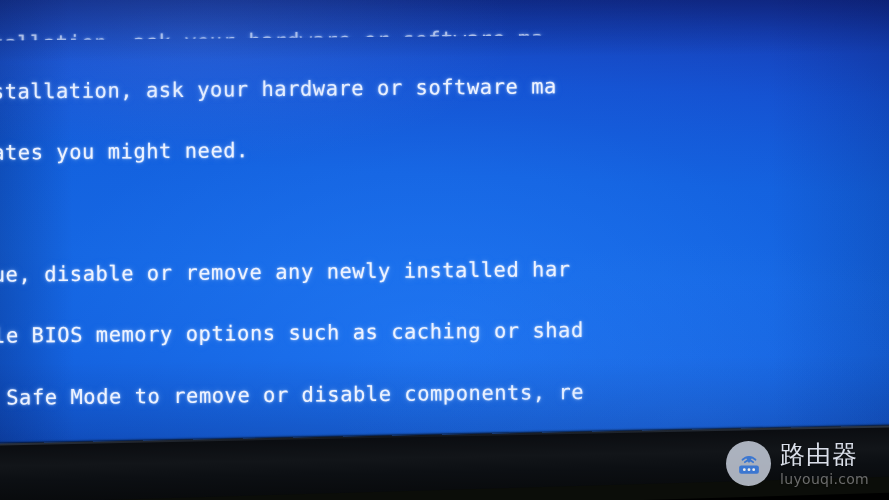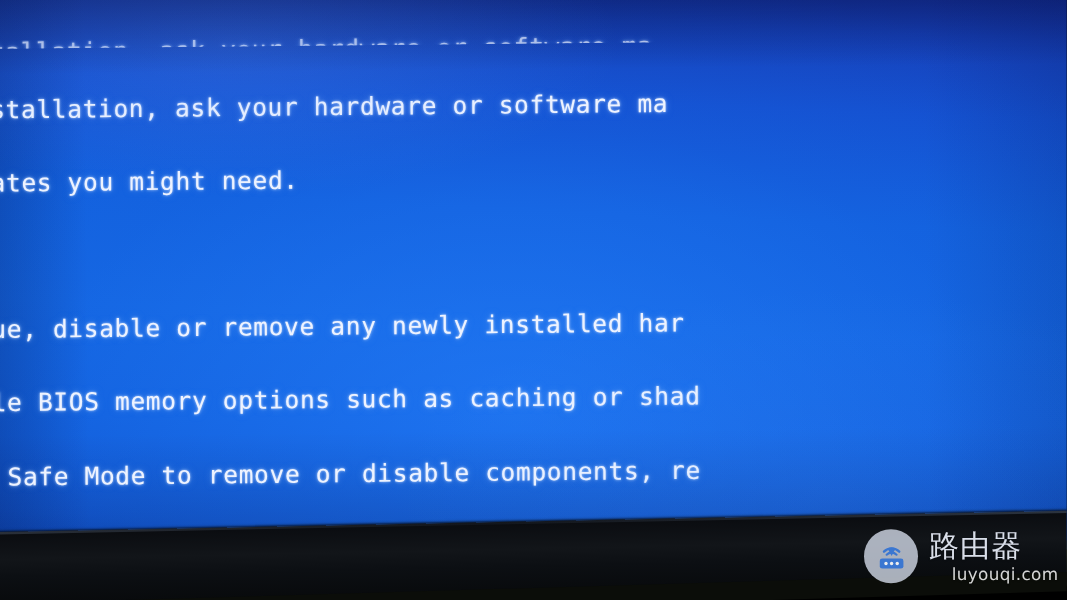--- a/index.html
+++ b/index.html
@@ -95,40 +95,39 @@
     background:linear-gradient(90deg,rgba(150,165,120,.38),rgba(120,135,95,.16) 40%,rgba(160,175,130,.34) 78%,rgba(90,105,70,.2));
     filter:blur(1.2px);
   }
   #strip-dark{
     position:absolute;left:-30px;bottom:-20px;width:960px;height:16px;
     background:#0b0d09;transform:rotate(-1.7deg);transform-origin:0 100%;z-index:6;
   }
 
   
   #watermark{
-    position:absolute;right:7px;bottom:14px;
+    position:absolute;right:20px;bottom:14px;
     display:flex;align-items:center;gap:9px;
     z-index:9;opacity:.93;
     font-family:"DejaVu Sans","Liberation Sans",sans-serif;
   }
   #wm-icon{
     width:45px;height:45px;border-radius:50%;
     background:rgba(225,233,248,.80);
     display:flex;align-items:center;justify-content:center;
     flex:0 0 auto;
   }
   #wm-text{display:flex;flex-direction:column;line-height:1;}
   #wm-cn{
     color:#e9eef9;font-size:25px;letter-spacing:1px;font-weight:500;
     text-shadow:0 1px 2px rgba(0,0,0,.30);
   }
   #wm-en{
-    color:#e5e5e5;font-size:14px;letter-spacing:.3px;margin-top:5px;
+    color:#737373;font-size:14px;letter-spacing:.3px;margin-top:5px;
     text-shadow:0 1px 2px rgba(0,0,0,.30);
-    margin-left:19px;
   }
 </style>
 </head>
 <body>
 
 <div id="photo">
 
   <div id="screen"></div>
 
   <div id="bsod-text">

